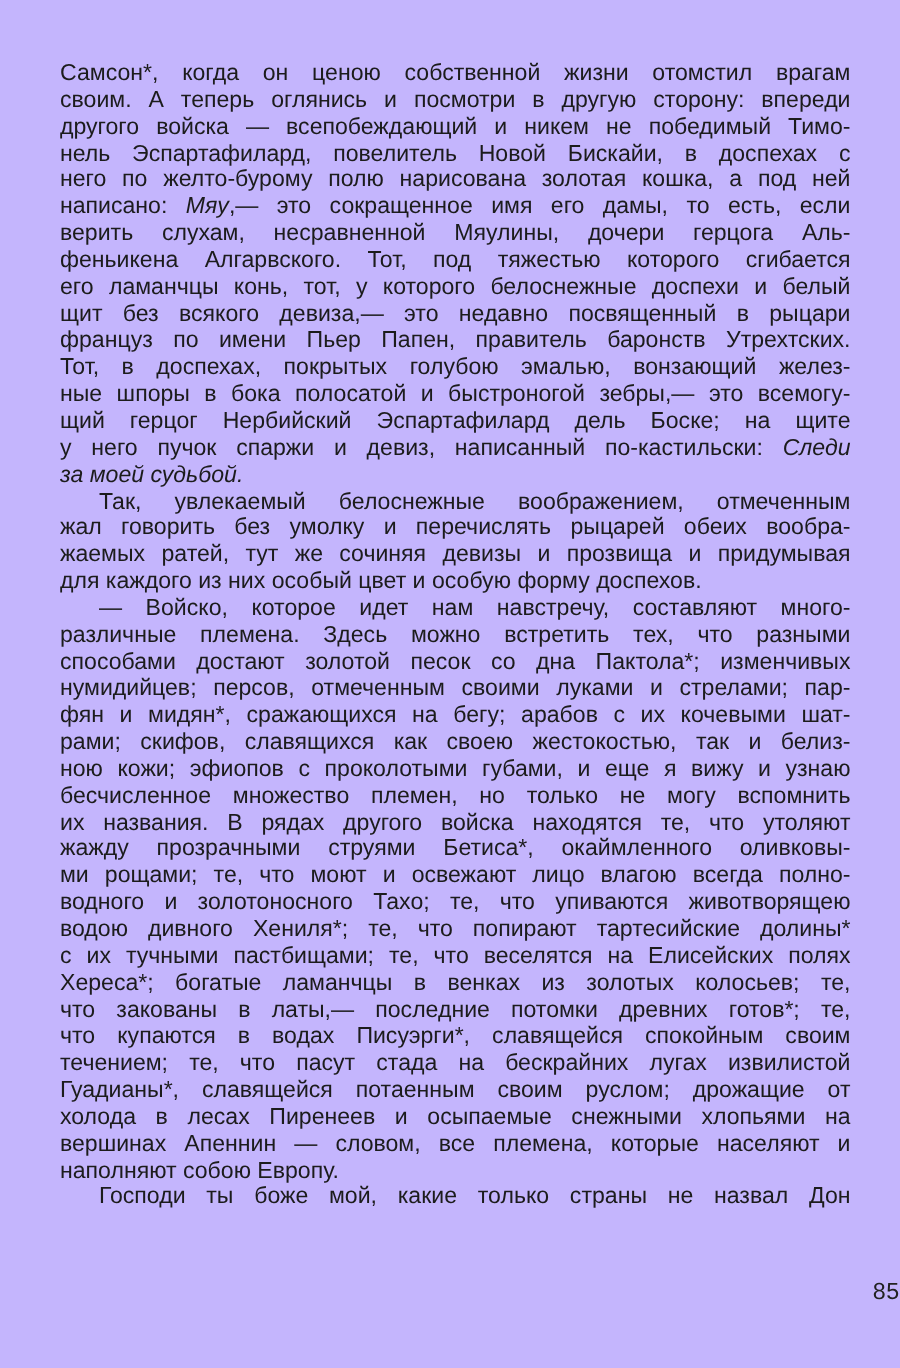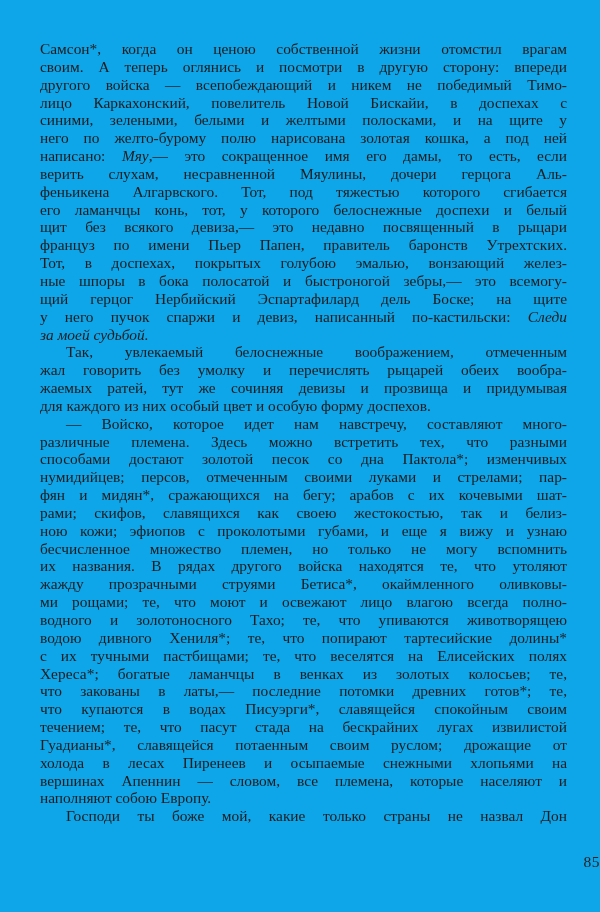--- a/index.html
+++ b/index.html
@@ -4,23 +4,23 @@
 <style>
   html, body {
     margin: 0;
     padding: 0;
     background: #ffffff;
   }
   .page {
     position: relative;
     width: 600px;
     height: 912px;
-    background: #0ea5e9;
+    background: #c4b5fd;
     overflow: hidden;
-    font-family: Liberation Serif, serif;
+    font-family: Liberation Sans, sans-serif;
     color: #1c1c1c;
   }
   .text-block {
     position: absolute;
     left: 40px;
     top: 40px;
     width: 527px;
   }
   .line {
     font-size: 15.4px;
@@ -52,22 +52,21 @@
   }
 </style>
 </head>
 <body>
 
 <div class="page">
   <div class="text-block" id="text-block">
       <div class="line"><span>Самсон*, когда он ценою собственной жизни отомстил врагам</span></div>
       <div class="line"><span>своим. А теперь оглянись и посмотри в другую сторону: впереди</span></div>
       <div class="line"><span>другого войска — всепобеждающий и никем не победимый Тимо-</span></div>
-      <div class="line"><span>лицо Каркахонский, повелитель Новой Бискайи, в доспехах с</span></div>
-      <div class="line"><span>синими, зелеными, белыми и желтыми полосками, и на щите у</span></div>
+      <div class="line"><span>нель Эспартафилард, повелитель Новой Бискайи, в доспехах с</span></div>
       <div class="line"><span>него по желто-бурому полю нарисована золотая кошка, а под ней</span></div>
       <div class="line"><span>написано: </span><span class="em">Мяу</span><span>,— это сокращенное имя его дамы, то есть, если</span></div>
       <div class="line"><span>верить слухам, несравненной Мяулины, дочери герцога Аль-</span></div>
       <div class="line"><span>феньикена Алгарвского. Тот, под тяжестью которого сгибается</span></div>
       <div class="line"><span>его ламанчцы конь, тот, у которого белоснежные доспехи и белый</span></div>
       <div class="line"><span>щит без всякого девиза,— это недавно посвященный в рыцари</span></div>
       <div class="line"><span>француз по имени Пьер Папен, правитель баронств Утрехтских.</span></div>
       <div class="line"><span>Тот, в доспехах, покрытых голубою эмалью, вонзающий желез-</span></div>
       <div class="line"><span>ные шпоры в бока полосатой и быстроногой зебры,— это всемогу-</span></div>
       <div class="line"><span>щий герцог Нербийский Эспартафилард дель Боске; на щите</span></div>

